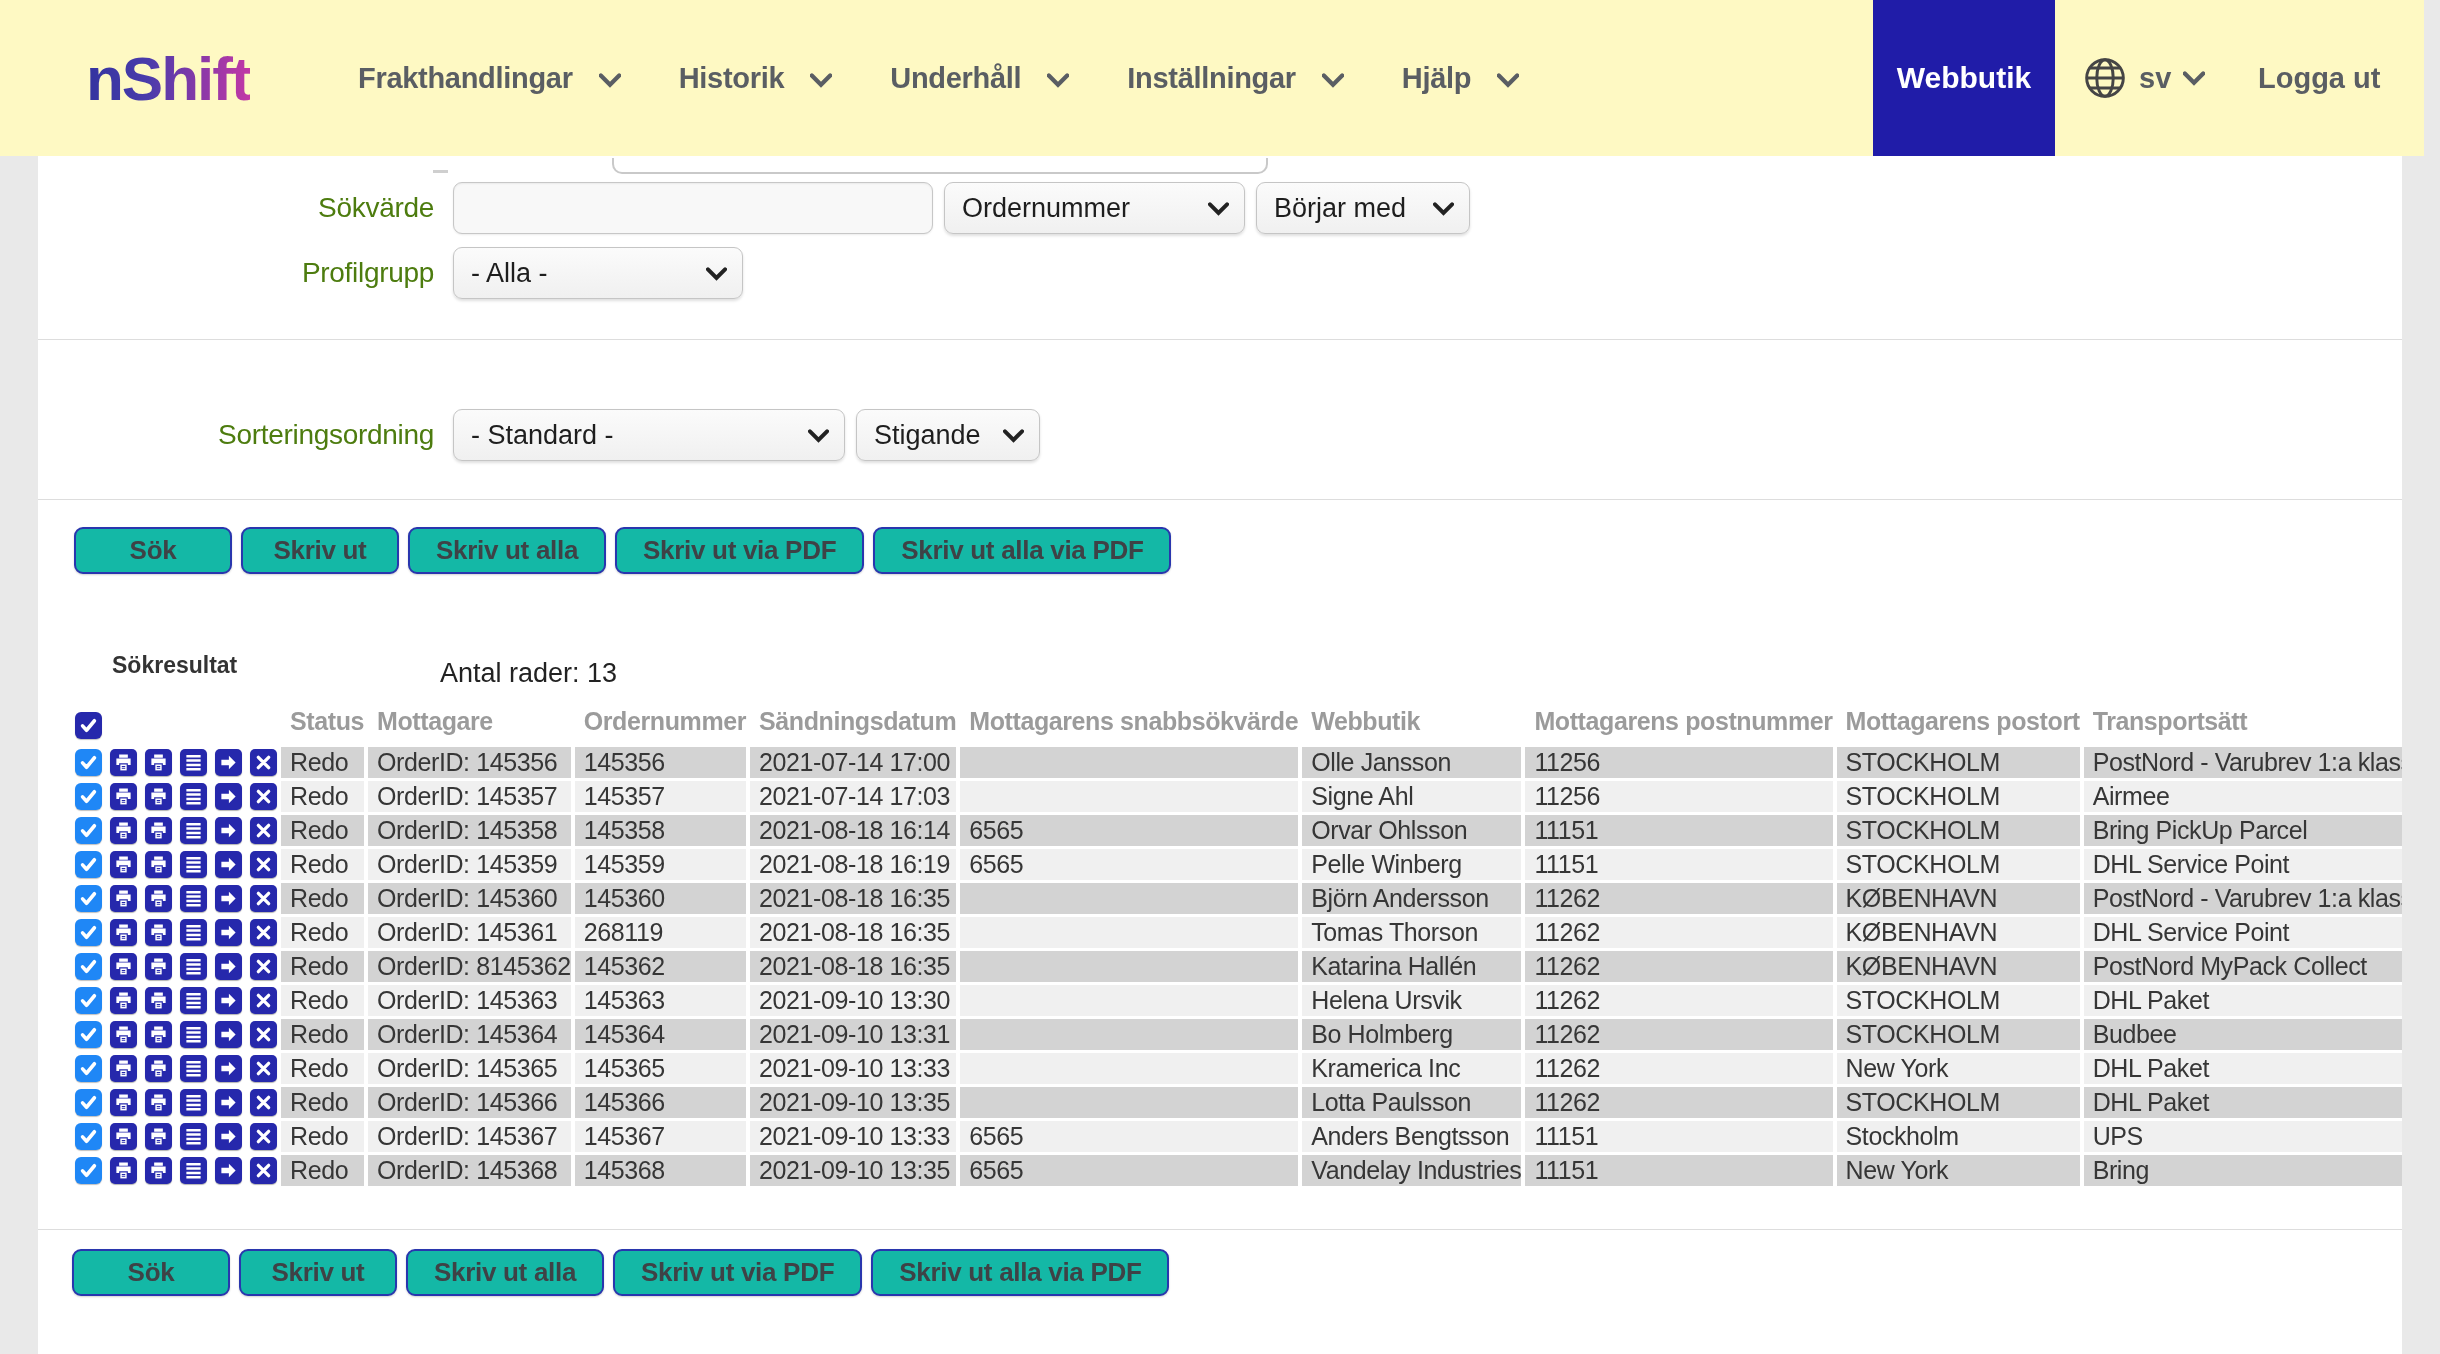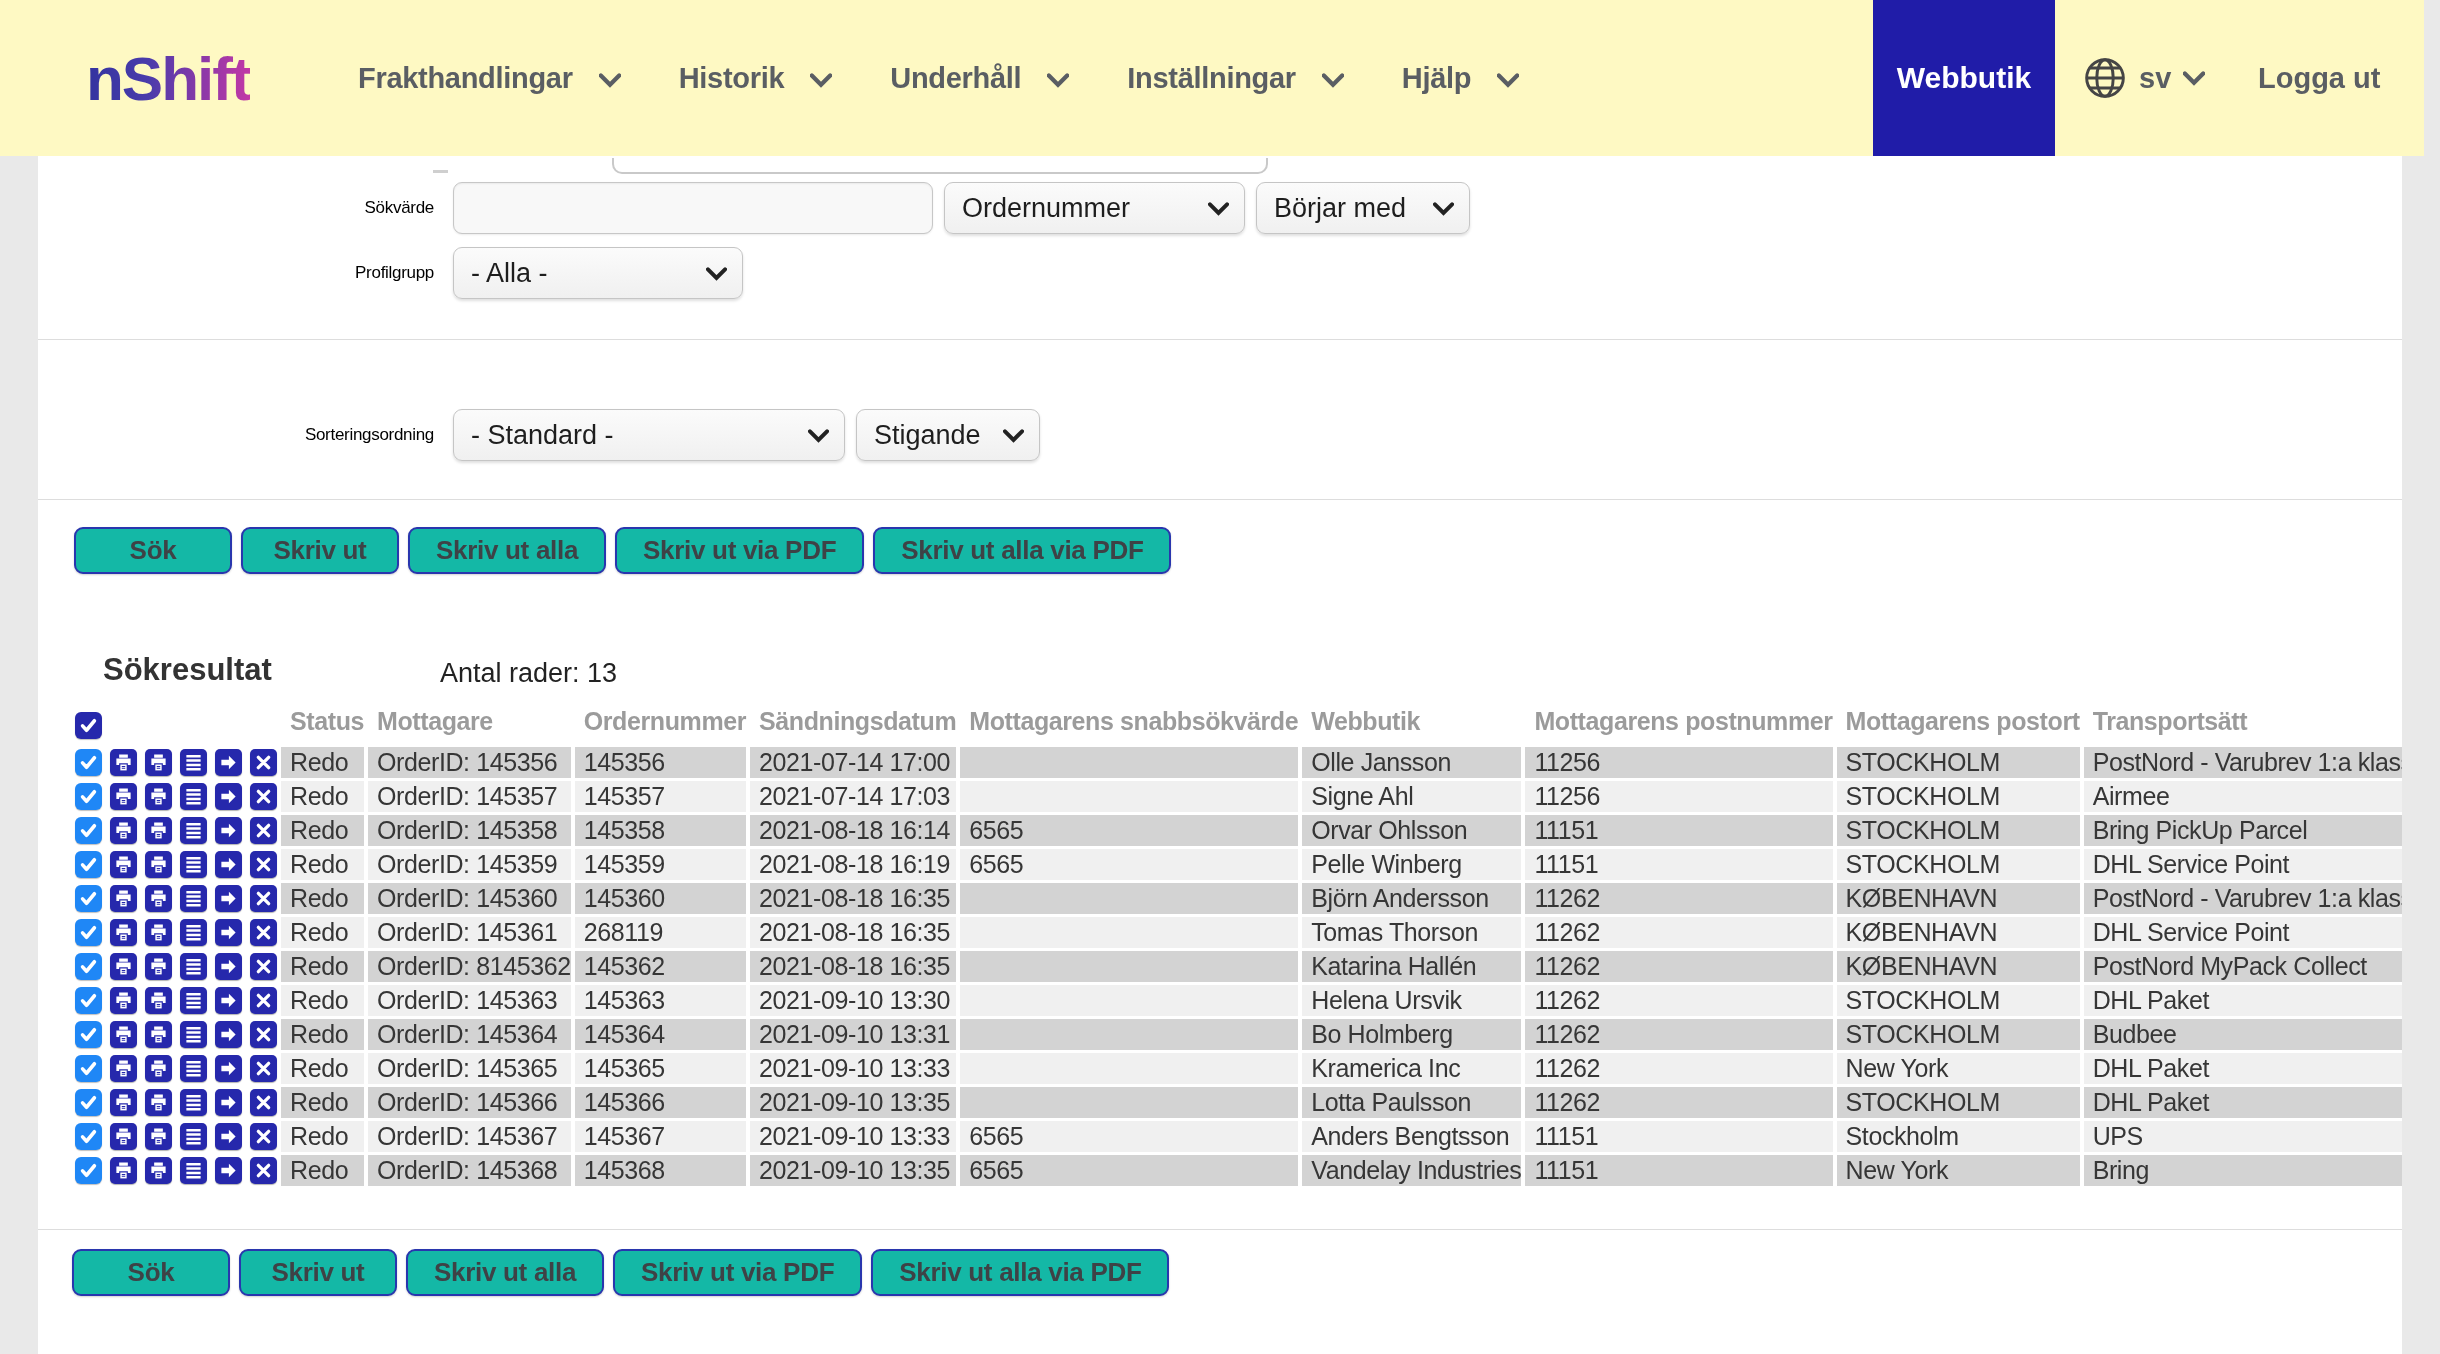--- a/index.html
+++ b/index.html
@@ -31,21 +31,21 @@
   .lang-label { font-size:29px; font-weight:700; color:#5a5e63; }
   .logout { position:absolute; left:2258px; top:0; height:100%; display:flex; align-items:center; font-size:29px; font-weight:700; color:#5a5e63; cursor:pointer; }
   
   .content { margin:0 38px; width:2364px; height:1198px; background:#fff; position:relative; overflow:hidden; }
   .section-search { position:relative; padding-top:26px; padding-bottom:40px; border-bottom:1px solid #ddd; }
   .cutoff-input { position:absolute; left:574px; top:2px; width:656px; height:16px;
     border:2px solid #c9c9c9; border-top:none; border-radius:0 0 10px 10px; }
   .cutoff-label { position:absolute; left:395px; top:14px; width:15px; height:3px; background:#cfcfcf; }
   .form-row { display:flex; align-items:center; }
   .form-row + .form-row { margin-top:13px; }
-  .flabel { width:396px; text-align:right; font-size:17px; color:#000000; flex:none; letter-spacing:-0.3px; }
+  .flabel { width:396px; text-align:right; font-size:28px; color:#4d7c0f; flex:none; letter-spacing:-0.3px; }
   .ctl { margin-left:11px; }
   .ctl.first { margin-left:19px; }
   .text-input {
     width:480px; height:52px; border:1px solid #c7c7c7; border-radius:9px;
     background:#f8f8f8; box-shadow:inset 0 1px 2px rgba(0,0,0,.06), 0 1px 2px rgba(0,0,0,.08);
     font-family:inherit; font-size:27px; padding:0 16px; color:#222; outline:none;
   }
   .select-wrap { position:relative; height:52px; flex:none; }
   .select-wrap select {
     width:100%; height:100%; appearance:none; -webkit-appearance:none;
@@ -61,21 +61,21 @@
   .section-presentation .form-row { margin-top:33px; }
   .buttons-row { display:flex; gap:9px; padding:27px 0 0 36px; }
   .btn {
     height:47px; min-width:158px; padding:0 26px;
     background:#14b8a6; border:2px solid #2936ae; border-radius:9px;
     font-family:inherit; font-weight:700; font-size:26px; color:#3e4246; letter-spacing:-0.3px;
     box-shadow:0 1px 2px rgba(0,0,0,.18);
     display:flex; align-items:center; justify-content:center; cursor:pointer;
   }
   .results-head { position:relative; margin-top:78px; height:42px; }
-  .results-head h2 { position:absolute; left:65px; top:0; margin:0; font-size:31px; font-weight:700; color:#333; }
+  .results-head h2 { position:absolute; left:74px; top:0; margin:0; font-size:23px; font-weight:700; color:#333; }
   .results-count { position:absolute; left:402px; top:6px; font-size:27px; color:#222; }
   
   table.results { border-collapse:separate; border-spacing:4px 3px; table-layout:fixed; margin:10px 0 0 30px; }
   col.c0{width:240px} col.c1{width:74px} col.c2{width:200px} col.c3{width:158px} col.c4{width:196px}
   col.c5{width:330px} col.c6{width:222px} col.c7{width:284px} col.c8{width:238px} col.c9{width:320px}
   th { font-size:25px; font-weight:700; color:#9b9b9b; text-align:left; padding:0 0 8px 9px; white-space:nowrap; letter-spacing:-0.4px; overflow:visible; }
   td { font-size:25px; color:#363636; padding:0 0 0 9px; height:31px; line-height:31px; white-space:nowrap; letter-spacing:-0.4px; vertical-align:middle; overflow:visible; }
   td.icons, th.icons { padding:0 0 0 3px; }
   tbody tr:nth-of-type(odd) td.data { background:#d3d3d3; }
   tbody tr:nth-of-type(even) td.data { background:#f0f0f0; }

